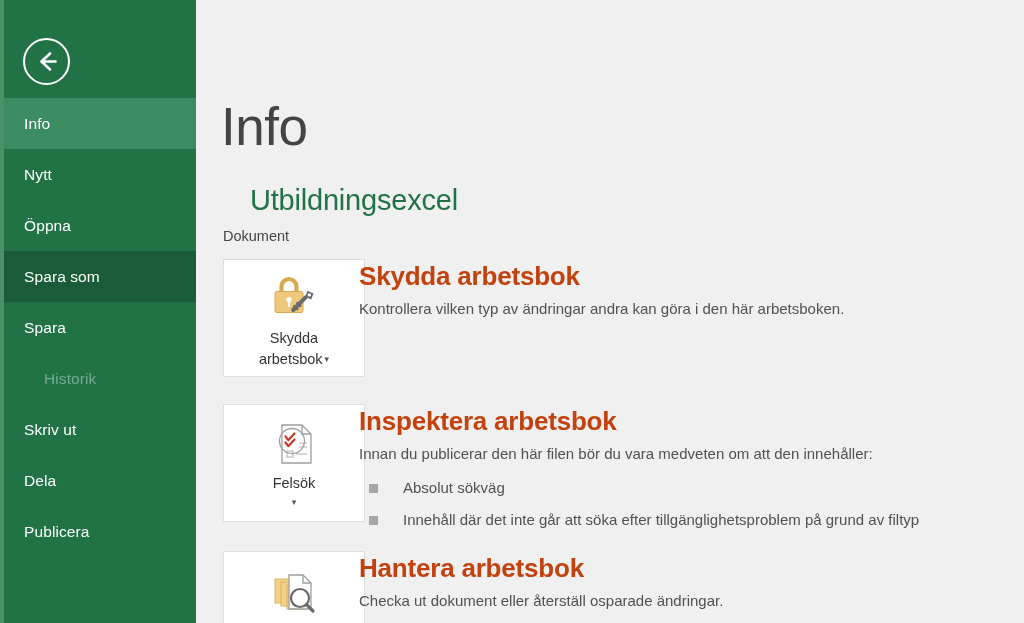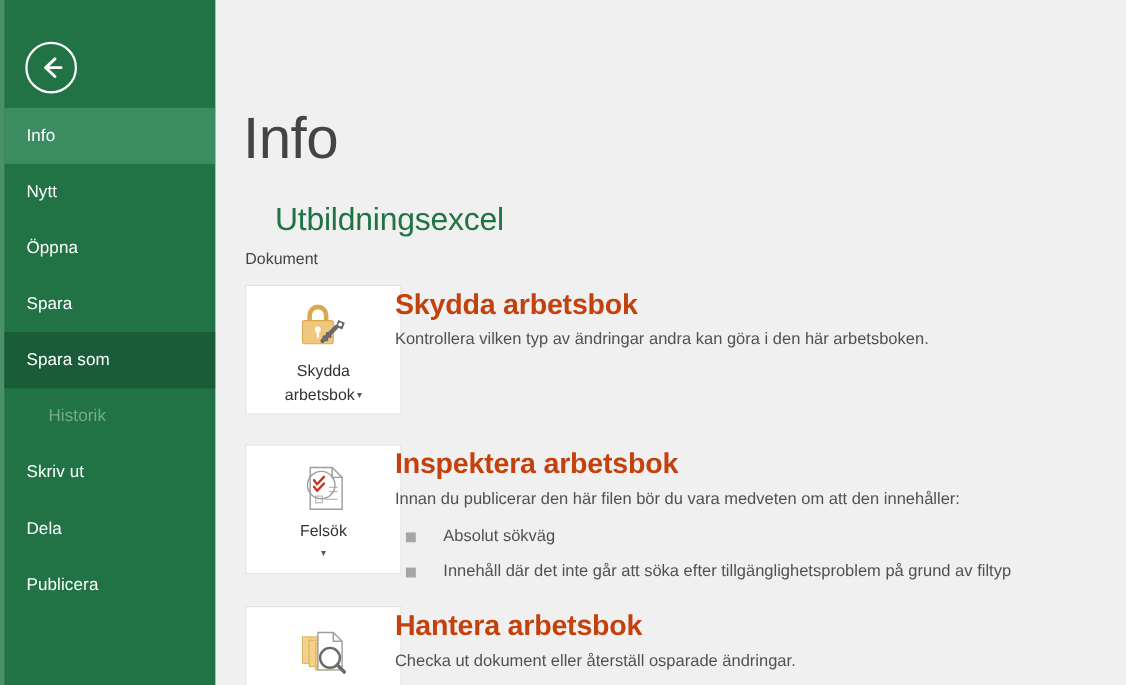--- a/index.html
+++ b/index.html
@@ -233,22 +233,22 @@
           <path d="M25 13.5 L16.5 21.5 L25 29.5" fill="none" stroke="#ffffff" stroke-width="2.6" stroke-linecap="round" stroke-linejoin="round"></path>
           <line x1="16.8" y1="21.5" x2="30.5" y2="21.5" stroke="#ffffff" stroke-width="2.6" stroke-linecap="round"></line>
         </svg>
       </div>
     </div>
 
     <div id="nav-list">
       <div class="nav-item highlight"><span>Info</span></div>
       <div class="nav-item"><span>Nytt</span></div>
       <div class="nav-item"><span>Öppna</span></div>
+      <div class="nav-item selected"><span>Spara som</span></div>
       <div class="nav-item"><span>Spara</span></div>
-      <div class="nav-item selected"><span>Spara som</span></div>
       <div class="nav-item disabled"><span>Historik</span></div>
       <div class="nav-item"><span>Skriv ut</span></div>
       <div class="nav-item"><span>Dela</span></div>
       <div class="nav-item"><span>Publicera</span></div>
     </div>
   </div>
 
   <div id="content">
 
     <div id="page-title">Info</div>

